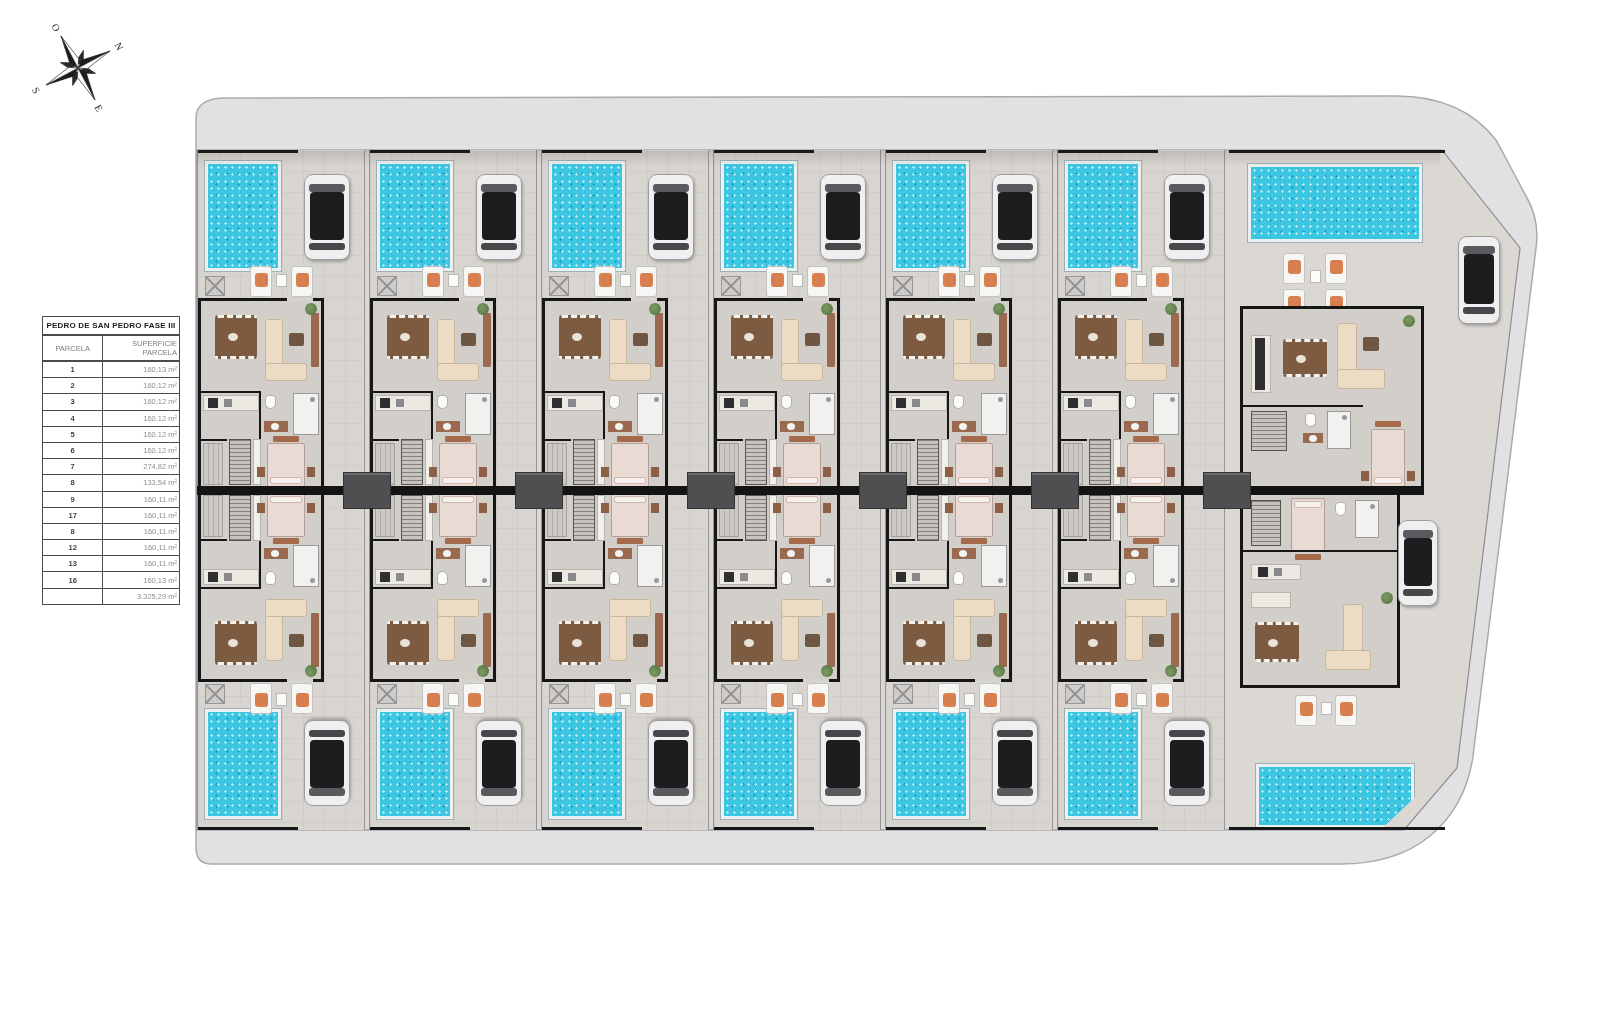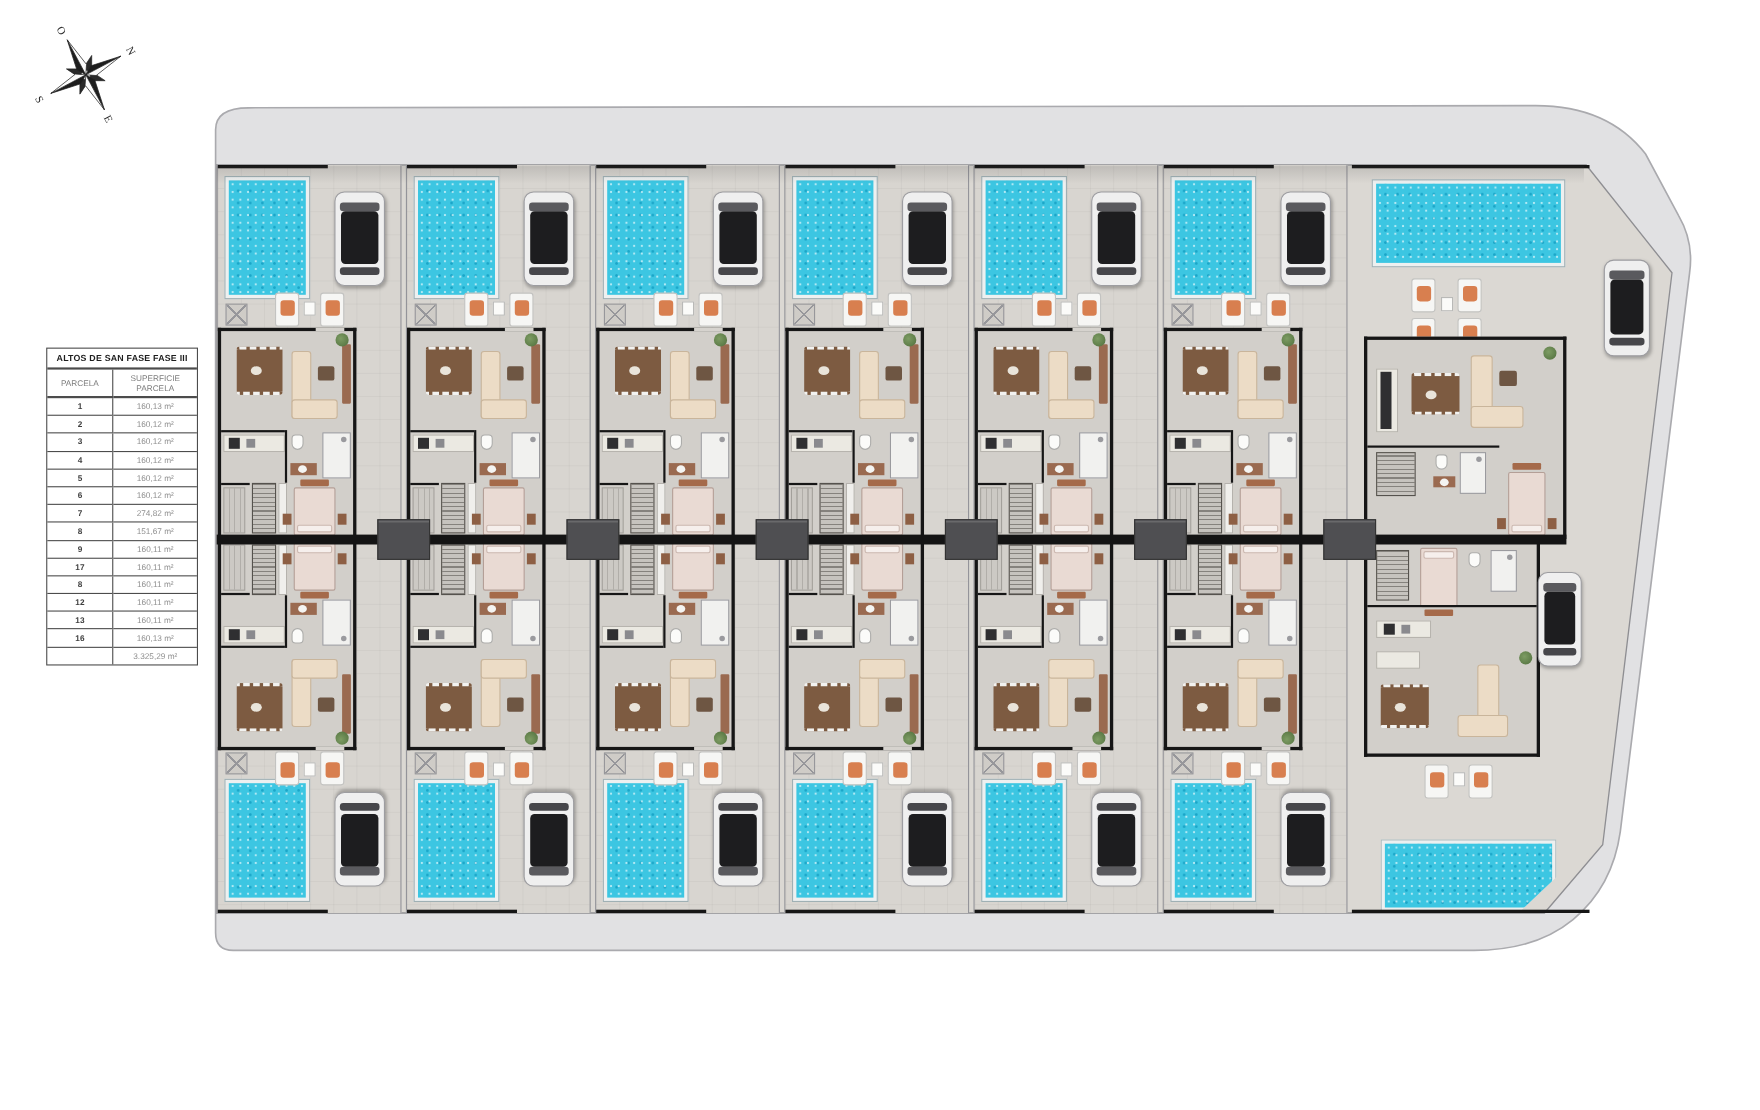--- a/index.html
+++ b/index.html
@@ -13,21 +13,21 @@
   .compass text { font-size:10px; fill:#2b2b2b; font-family:"Liberation Serif", serif; }
 
   
   .legend { position:absolute; left:42px; top:316px; width:138px; background:#fff;
             border:1px solid #4c4c4c; font-size:7.5px; color:#666; }
   .lt-title { border-bottom:2.5px solid #4c4c4c; font-weight:bold; text-align:center;
               padding:4px 1px; font-size:8px; color:#1d1d1d; letter-spacing:.2px; }
   .legend table { width:100%; border-collapse:collapse; table-layout:fixed; }
   .legend th { font-weight:normal; color:#7d7d7d; padding:3px 2px; font-size:7.5px;
                border-bottom:2.5px solid #4c4c4c; text-align:center; }
-  .legend th+th, .legend td+td { border-left:1px solid #4c4c4c; }
+  .legend th+th, .legend td+td { border-left:1px solid #4c4c4c;text-align:right; }
   .legend td { border-top:1px solid #4c4c4c; text-align:center; padding:3.1px 2px;
                color:#8f8f8f; }
   .legend tbody td:first-child { color:#3f3f3f; font-weight:bold; }
   .legend tfoot td { border-top:1px solid #4c4c4c; color:#8f8f8f; }
 
   
   .plan { position:absolute; left:0; top:0; width:1600px; height:1009px; }
   .shadow-top { position:absolute; left:197px; top:151px; width:1243px; height:16px;
                 background:linear-gradient(rgba(60,60,60,.16), rgba(60,60,60,0)); z-index:5; }
 
@@ -890,21 +890,21 @@
         <polygon points="0,0 -8,-5 -36,0" fill="#fcfcfc"></polygon>
     </g>
     <text x="0" y="-43" text-anchor="middle">N</text>
     <text x="45" y="4" text-anchor="middle">E</text>
     <text x="0" y="51" text-anchor="middle">S</text>
     <text x="-46" y="4" text-anchor="middle">O</text>
   </svg>
 </div>
 
 <div class="legend">
-  <div class="lt-title">ALTOS DE SAN FASE FASE III</div>
+  <div class="lt-title">PEDRO DE SAN PEDRO FASE III</div>
   <table>
     <thead>
       <tr>
         <th style="width:44%">PARCELA</th>
         <th>SUPERFICIE PARCELA</th>
       </tr>
     </thead>
     <tbody>
         <tr>
           <td>1</td>
@@ -929,21 +929,21 @@
         <tr>
           <td>6</td>
           <td>160,12 m²</td>
         </tr>
         <tr>
           <td>7</td>
           <td>274,82 m²</td>
         </tr>
         <tr>
           <td>8</td>
-          <td>151,67 m²</td>
+          <td>133,54 m²</td>
         </tr>
         <tr>
           <td>9</td>
           <td>160,11 m²</td>
         </tr>
         <tr>
           <td>17</td>
           <td>160,11 m²</td>
         </tr>
         <tr>

